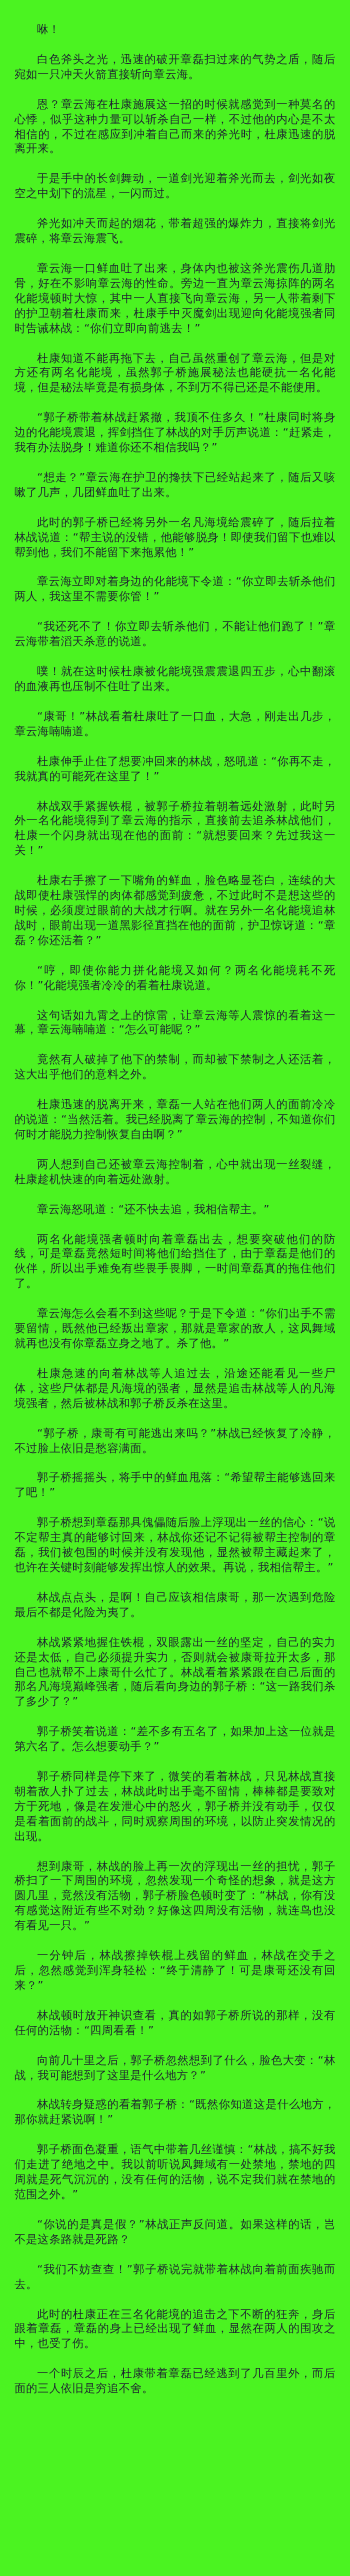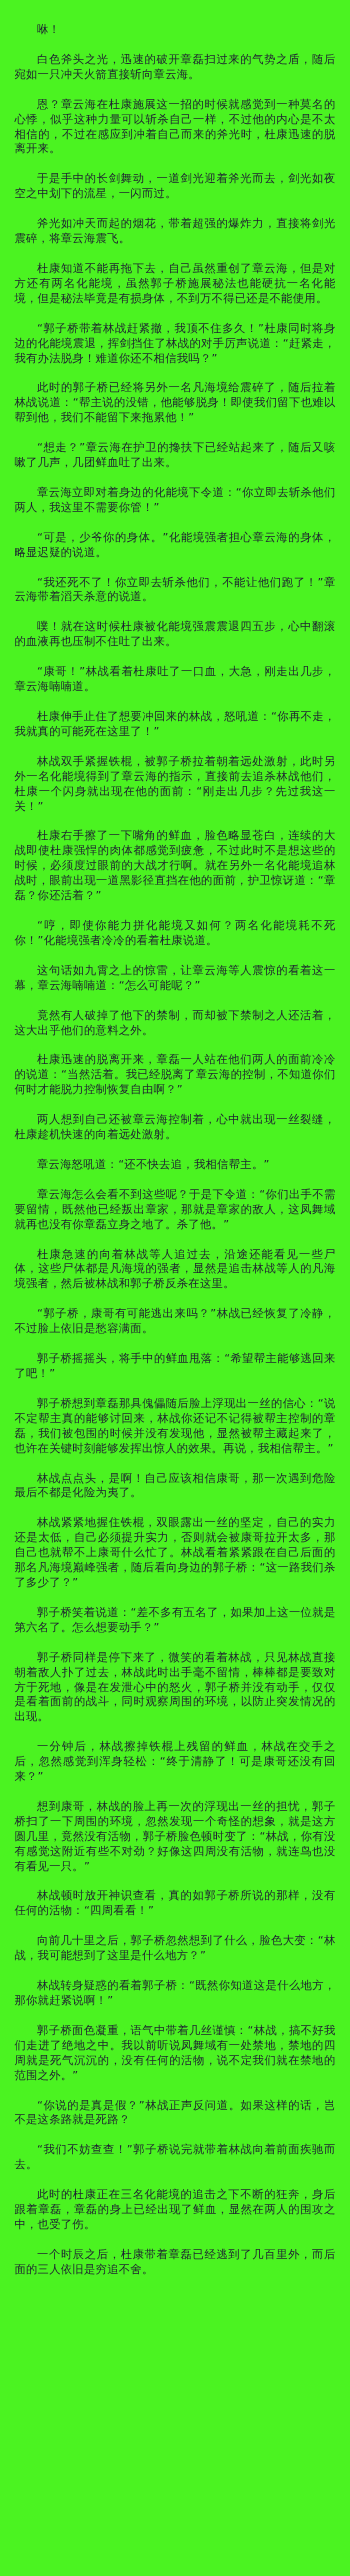--- a/index.html
+++ b/index.html
@@ -31,49 +31,50 @@
 </style>
 </head>
 <body data-name="reading-page" style="background: rgb(75, 243, 33);">
 
 <main data-name="novel-content" style="color: rgb(30, 30, 50);">
     <p data-name="paragraph">咻！</p>
     <p data-name="paragraph">白色斧头之光，迅速的破开章磊扫过来的气势之盾，随后宛如一只冲天火箭直接斩向章云海。</p>
     <p data-name="paragraph">恩？章云海在杜康施展这一招的时候就感觉到一种莫名的心悸，似乎这种力量可以斩杀自己一样，不过他的内心是不太相信的，不过在感应到冲着自己而来的斧光时，杜康迅速的脱离开来。</p>
     <p data-name="paragraph">于是手中的长剑舞动，一道剑光迎着斧光而去，剑光如夜空之中划下的流星，一闪而过。</p>
     <p data-name="paragraph">斧光如冲天而起的烟花，带着超强的爆炸力，直接将剑光震碎，将章云海震飞。</p>
+    <p data-name="paragraph">章云海一口鲜血吐了出来，身体内也被这斧光震伤几道肋骨，好在不影响章云海的性命。旁边一直为章云海掠阵的两名化能境顿时大惊，其中一人直接飞向章云海，另一人带着剩下的护卫朝着杜康而来，杜康手中灭魔剑出现迎向化能境强者同时告诫林战：“你们立即向前逃去！”</p>
     <p data-name="paragraph">杜康知道不能再拖下去，自己虽然重创了章云海，但是对方还有两名化能境，虽然郭子桥施展秘法也能硬抗一名化能境，但是秘法毕竟是有损身体，不到万不得已还是不能使用。</p>
     <p data-name="paragraph">“郭子桥带着林战赶紧撤，我顶不住多久！”杜康同时将身边的化能境震退，挥剑挡住了林战的对手厉声说道：“赶紧走，我有办法脱身！难道你还不相信我吗？”</p>
+    <p data-name="paragraph">“想走？”章云海在护卫的搀扶下已经站起来了，随后又咳嗽了几声，几团鲜血吐了出来。</p>
     <p data-name="paragraph">此时的郭子桥已经将另外一名凡海境给震碎了，随后拉着林战说道：“帮主说的没错，他能够脱身！即使我们留下也难以帮到他，我们不能留下来拖累他！”</p>
-    <p data-name="paragraph">“想走？”章云海在护卫的搀扶下已经站起来了，随后又咳嗽了几声，几团鲜血吐了出来。</p>
     <p data-name="paragraph">章云海立即对着身边的化能境下令道：“你立即去斩杀他们两人，我这里不需要你管！”</p>
-    <p data-name="paragraph">“可是，少爷你的身体。”化能境强者担心章云海的身体，略显迟疑的说道。</p>
     <p data-name="paragraph">“我还死不了！你立即去斩杀他们，不能让他们跑了！”章云海带着滔天杀意的说道。</p>
     <p data-name="paragraph">噗！就在这时候杜康被化能境强震震退四五步，心中翻滚的血液再也压制不住吐了出来。</p>
     <p data-name="paragraph">“康哥！”林战看着杜康吐了一口血，大急，刚走出几步，章云海喃喃道。</p>
     <p data-name="paragraph">杜康伸手止住了想要冲回来的林战，怒吼道：“你再不走，我就真的可能死在这里了！”</p>
-    <p data-name="paragraph">林战双手紧握铁棍，被郭子桥拉着朝着远处激射，此时另外一名化能境得到了章云海的指示，直接前去追杀林战他们，杜康一个闪身就出现在他的面前：“刚走出几步？先过我这一关！”</p>
+    <p data-name="paragraph">林战双手紧握铁棍，被郭子桥拉着朝着远处激射，此时另外一名化能境得到了章云海的指示，直接前去追杀林战他们，杜康一个闪身就出现在他的面前：“就想要回来？先过我这一关！”</p>
     <p data-name="paragraph">杜康右手擦了一下嘴角的鲜血，脸色略显苍白，连续的大战即使杜康强悍的肉体都感觉到疲惫，不过此时不是想这些的时候，必须度过眼前的大战才行啊。就在另外一名化能境追林战时，眼前出现一道黑影径直挡在他的面前，护卫惊讶道：“章磊？你还活着？”</p>
     <p data-name="paragraph">“哼，即使你能力拼化能境又如何？两名化能境耗不死你！”化能境强者冷冷的看着杜康说道。</p>
     <p data-name="paragraph">这句话如九霄之上的惊雷，让章云海等人震惊的看着这一幕，章云海喃喃道：“怎么可能呢？”</p>
     <p data-name="paragraph">竟然有人破掉了他下的禁制，而却被下禁制之人还活着，这大出乎他们的意料之外。</p>
     <p data-name="paragraph">杜康迅速的脱离开来，章磊一人站在他们两人的面前冷冷的说道：“当然活着。我已经脱离了章云海的控制，不知道你们何时才能脱力控制恢复自由啊？”</p>
     <p data-name="paragraph">两人想到自己还被章云海控制着，心中就出现一丝裂缝，杜康趁机快速的向着远处激射。</p>
     <p data-name="paragraph">章云海怒吼道：“还不快去追，我相信帮主。”</p>
+    <p data-name="paragraph">两名化能境强者顿时向着章磊出去，想要突破他们的防线，可是章磊竟然短时间将他们给挡住了，由于章磊是他们的伙伴，所以出手难免有些畏手畏脚，一时间章磊真的拖住他们了。</p>
     <p data-name="paragraph">章云海怎么会看不到这些呢？于是下令道：“你们出手不需要留情，既然他已经叛出章家，那就是章家的敌人，这凤舞域就再也没有你章磊立身之地了。杀了他。”</p>
     <p data-name="paragraph">杜康急速的向着林战等人追过去，沿途还能看见一些尸体，这些尸体都是凡海境的强者，显然是追击林战等人的凡海境强者，然后被林战和郭子桥反杀在这里。</p>
     <p data-name="paragraph">“郭子桥，康哥有可能逃出来吗？”林战已经恢复了冷静，不过脸上依旧是愁容满面。</p>
     <p data-name="paragraph">郭子桥摇摇头，将手中的鲜血甩落：“希望帮主能够逃回来了吧！”</p>
     <p data-name="paragraph">郭子桥想到章磊那具傀儡随后脸上浮现出一丝的信心：“说不定帮主真的能够讨回来，林战你还记不记得被帮主控制的章磊，我们被包围的时候并没有发现他，显然被帮主藏起来了，也许在关键时刻能够发挥出惊人的效果。再说，我相信帮主。”</p>
     <p data-name="paragraph">林战点点头，是啊！自己应该相信康哥，那一次遇到危险最后不都是化险为夷了。</p>
     <p data-name="paragraph">林战紧紧地握住铁棍，双眼露出一丝的坚定，自己的实力还是太低，自己必须提升实力，否则就会被康哥拉开太多，那自己也就帮不上康哥什么忙了。林战看着紧紧跟在自己后面的那名凡海境巅峰强者，随后看向身边的郭子桥：“这一路我们杀了多少了？”</p>
     <p data-name="paragraph">郭子桥笑着说道：“差不多有五名了，如果加上这一位就是第六名了。怎么想要动手？”</p>
     <p data-name="paragraph">郭子桥同样是停下来了，微笑的看着林战，只见林战直接朝着敌人扑了过去，林战此时出手毫不留情，棒棒都是要致对方于死地，像是在发泄心中的怒火，郭子桥并没有动手，仅仅是看着面前的战斗，同时观察周围的环境，以防止突发情况的出现。</p>
+    <p data-name="paragraph">想到康哥，林战的脸上再一次的浮现出一丝的担忧，郭子桥扫了一下周围的环境，忽然发现一个奇怪的想象，就是这方圆几里，竟然没有活物，郭子桥脸色顿时变了：“林战，你有没有感觉这附近有些不对劲？好像这四周没有活物，就连鸟也没有看见一只。”</p>
     <p data-name="paragraph">一分钟后，林战擦掉铁棍上残留的鲜血，林战在交手之后，忽然感觉到浑身轻松：“终于清静了！可是康哥还没有回来？”</p>
-    <p data-name="paragraph">想到康哥，林战的脸上再一次的浮现出一丝的担忧，郭子桥扫了一下周围的环境，忽然发现一个奇怪的想象，就是这方圆几里，竟然没有活物，郭子桥脸色顿时变了：“林战，你有没有感觉这附近有些不对劲？好像这四周没有活物，就连鸟也没有看见一只。”</p>
     <p data-name="paragraph">林战顿时放开神识查看，真的如郭子桥所说的那样，没有任何的活物：“四周看看！”</p>
     <p data-name="paragraph">向前几十里之后，郭子桥忽然想到了什么，脸色大变：“林战，我可能想到了这里是什么地方？”</p>
     <p data-name="paragraph">林战转身疑惑的看着郭子桥：“既然你知道这是什么地方，那你就赶紧说啊！”</p>
     <p data-name="paragraph">郭子桥面色凝重，语气中带着几丝谨慎：“林战，搞不好我们走进了绝地之中。我以前听说凤舞域有一处禁地，禁地的四周就是死气沉沉的，没有任何的活物，说不定我们就在禁地的范围之外。”</p>
     <p data-name="paragraph">“你说的是真是假？”林战正声反问道。如果这样的话，岂不是这条路就是死路？</p>
     <p data-name="paragraph">“我们不妨查查！”郭子桥说完就带着林战向着前面疾驰而去。</p>
     <p data-name="paragraph">此时的杜康正在三名化能境的追击之下不断的狂奔，身后跟着章磊，章磊的身上已经出现了鲜血，显然在两人的围攻之中，也受了伤。</p>
     <p data-name="paragraph">一个时辰之后，杜康带着章磊已经逃到了几百里外，而后面的三人依旧是穷追不舍。</p>
   </main>
 

